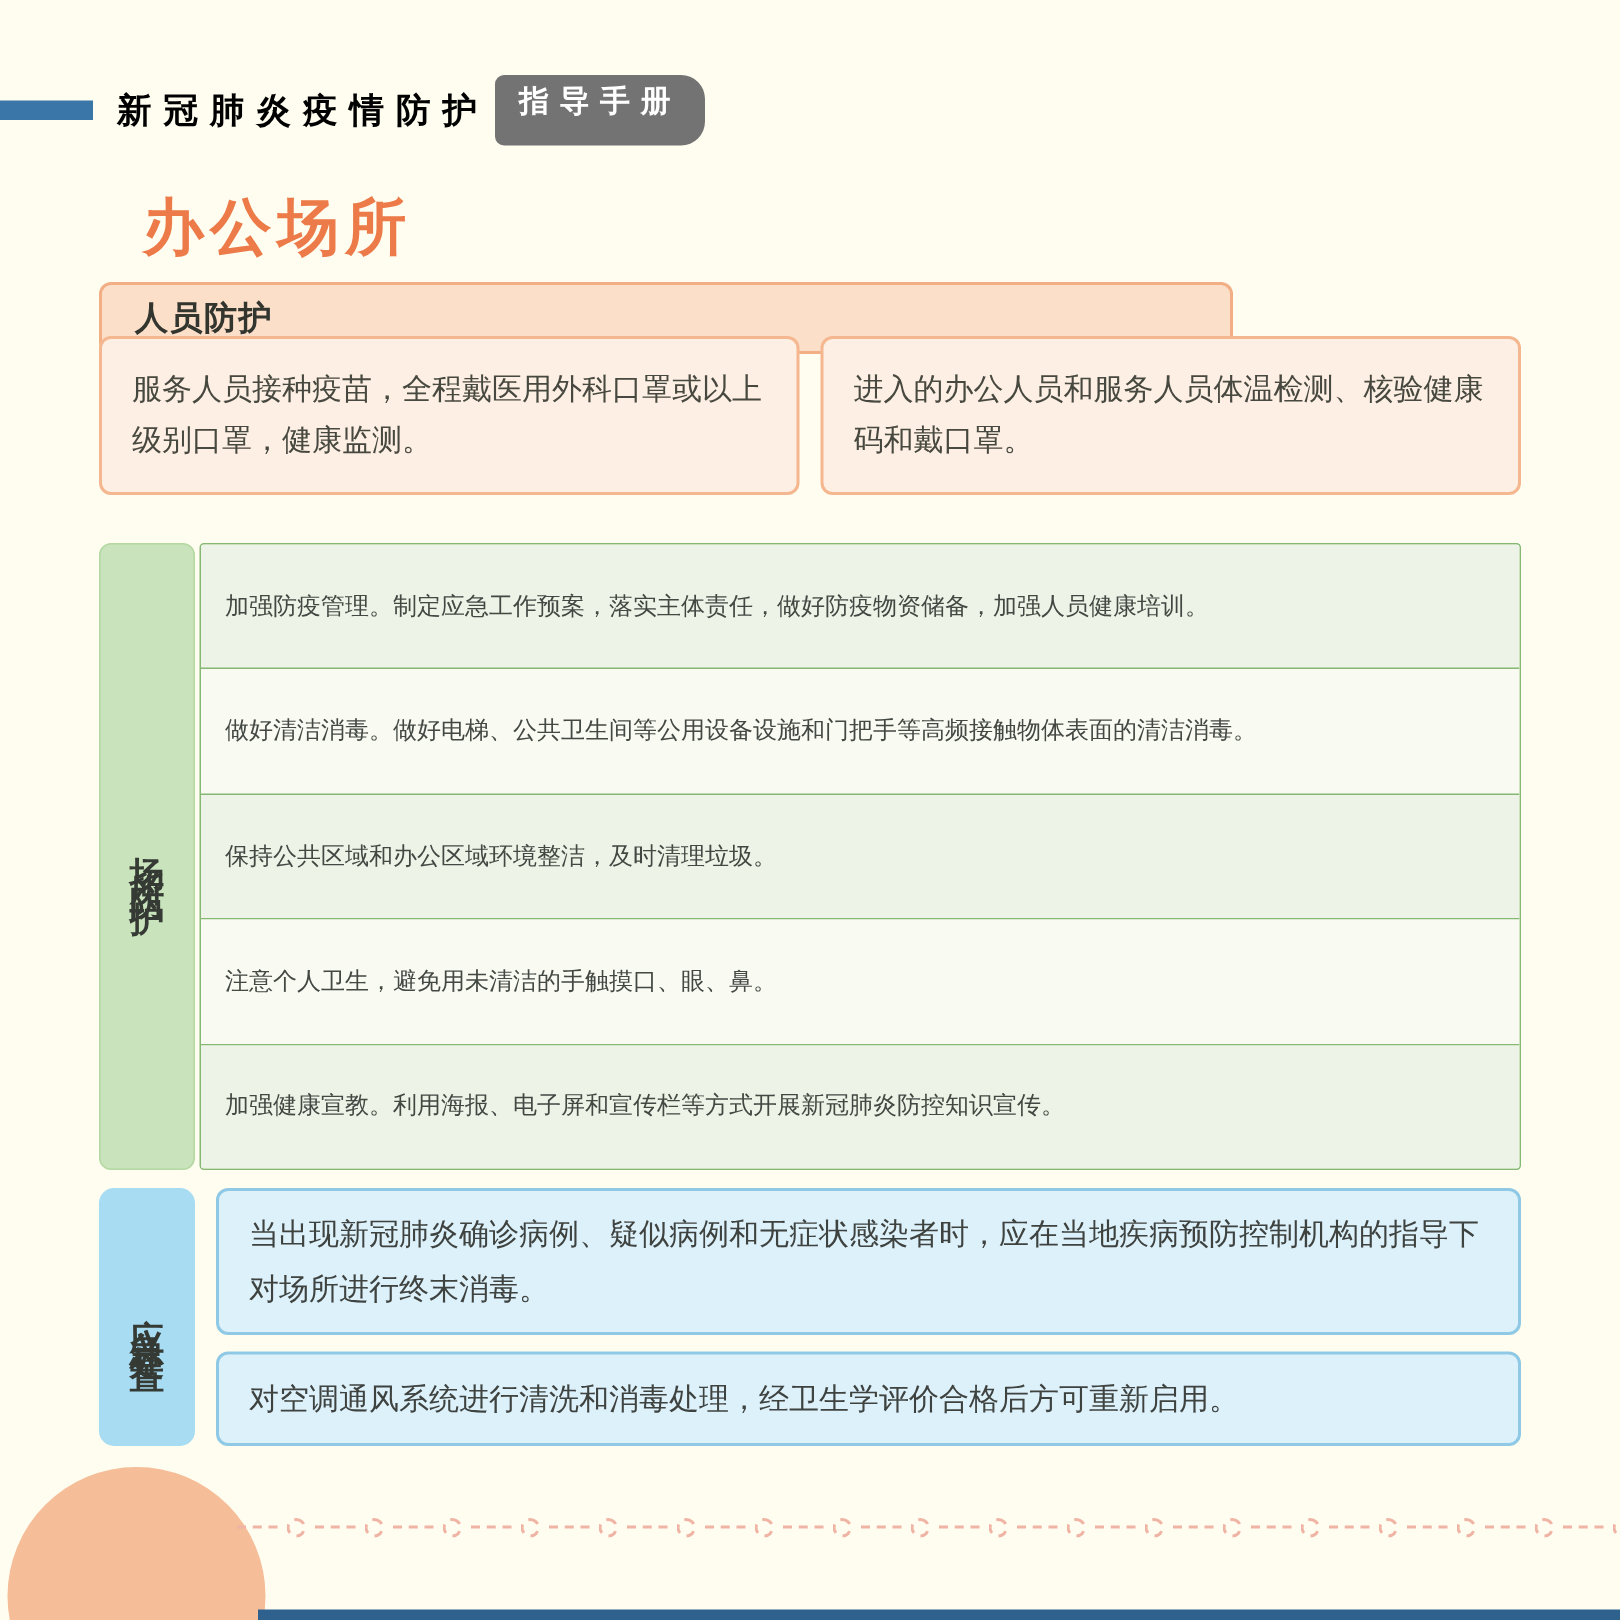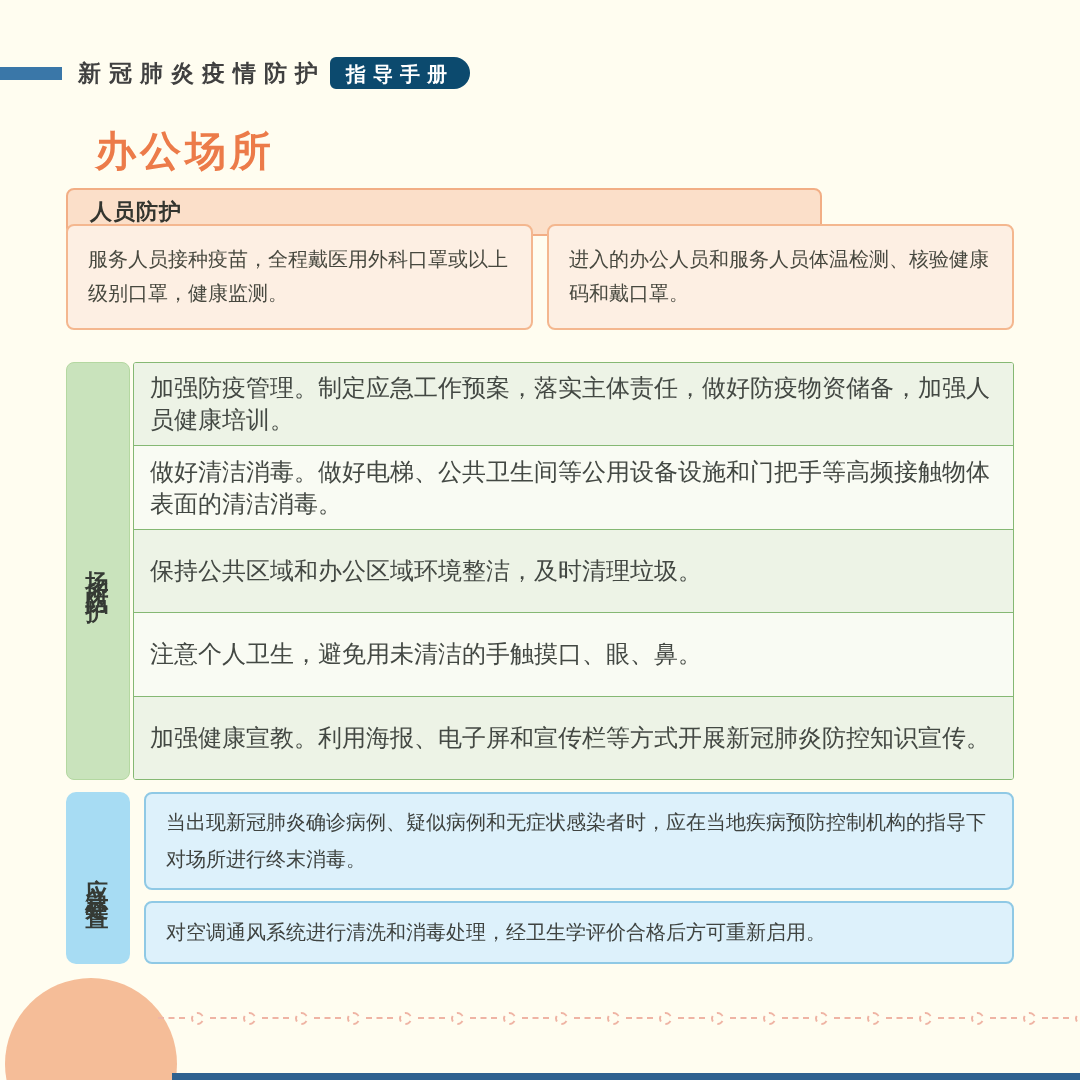--- a/index.html
+++ b/index.html
@@ -9,26 +9,26 @@
     background:#FFFDF0;
     overflow:hidden;
     font-family:"DejaVu Sans", sans-serif;
     color:#3F4340;
   }
 
   
   .header { position:absolute; top:58px; left:0; height:30px; display:flex; align-items:center; }
   .header-bar { width:62px; height:13px; background:#3A77A8; }
   .brand {
-    margin-left:16px; color:#404040; font-weight:bold;
+    margin-left:16px; color:#000000; font-weight:bold;
     font-size:23px; letter-spacing:8px; white-space:nowrap;
   }
   .badge {
-    margin-left:4px; background:#0c4a6e; color:#FFFFFF; font-weight:bold;
-    font-size:20px; letter-spacing:7px; padding:4px 16px 1px 16px;
+    margin-left:4px; background:#737373; color:#FFFFFF; font-weight:bold;
+    font-size:20px; letter-spacing:7px; padding:4px 16px 16px 16px;
     border-radius:6px 16px 16px 6px; white-space:nowrap;
   }
 
   
   .page-title {
     position:absolute; top:124px; left:95px;
     color:#EC7B49; font-size:41px; font-weight:bold; letter-spacing:4px;
   }
 
   
@@ -56,21 +56,21 @@
   .v-strip-label, .e-strip-label {
     writing-mode:vertical-lr; text-orientation:upright;
     font-size:23px; font-weight:bold; color:#353A34; letter-spacing:9px;
   }
   .v-rows {
     flex:1; display:flex; flex-direction:column;
     border:1px solid #85B873; border-radius:3px; overflow:hidden;
   }
   .v-row {
     flex:1; display:flex; align-items:center; padding-left:16px; 
-    font-size:24px; color:#434843; border-bottom:1px solid #85B873;
+    font-size:16px; color:#434843; border-bottom:1px solid #85B873;
   }
   .v-row:last-child { border-bottom:none; }
   .v-row:nth-child(odd)  { background:#EDF3E6; }
   .v-row:nth-child(even) { background:#F9FBF3; }
 
   
   .emergency { position:absolute; top:792px; left:66px; width:948px; height:172px; display:flex; gap:14px; }
   .e-strip {
     width:64px; background:#A7DCF3; border-radius:10px;
     display:flex; align-items:center; justify-content:center;

